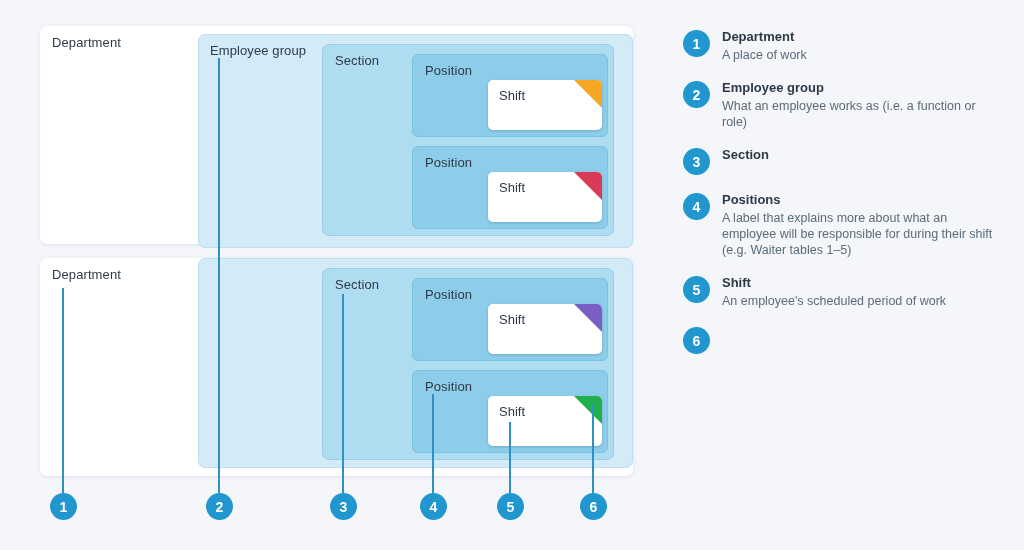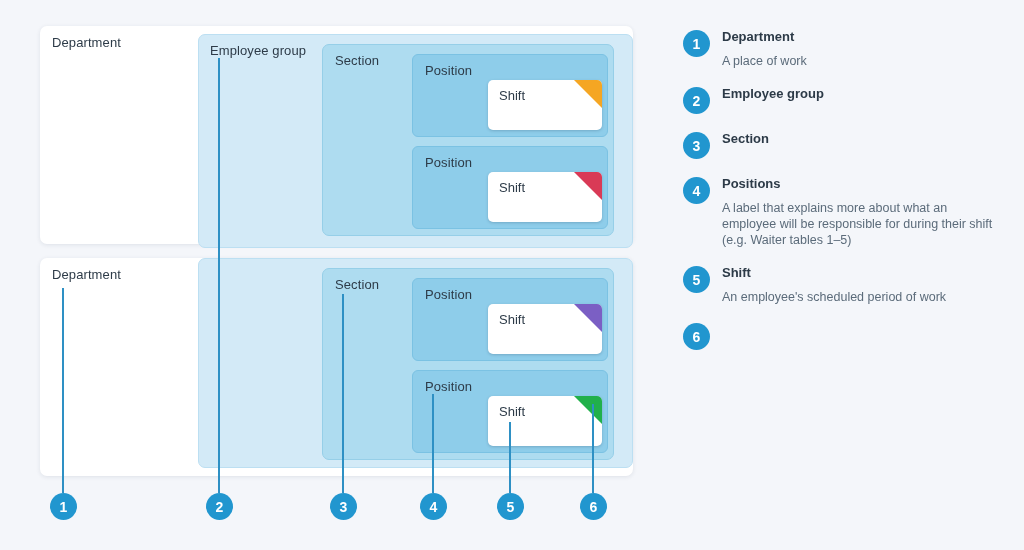--- a/index.html
+++ b/index.html
@@ -165,21 +165,21 @@
   .legend-title {
     font-size: 13px;
     font-weight: bold;
     color: #2c3a47;
     line-height: 17px;
   }
   .legend-desc {
     font-size: 12.5px;
     color: #5b6b7a;
     line-height: 16px;
-    margin-top: 8px;
+    margin-top: 2px;
   }
 </style>
 </head>
 <body style="background: rgb(244, 246, 250);">
 
 <div class="stage">
 
   <div class="department dept-1" style="background: rgb(255, 255, 255);">
     <div class="card-label dept-label">Department</div>
   </div>
@@ -271,20 +271,21 @@
         <div class="legend-desc">A place of work</div>
       </div>
     </div>
 
     <div class="legend-row">
       <div class="legend-badge" style="background: rgb(33, 150, 207);">
         <span>2</span>
       </div>
       <div class="legend-text">
         <div class="legend-title">Employee group</div>
+        <div class="legend-desc">What an employee works as (i.e. a function or role)</div>
       </div>
     </div>
 
     <div class="legend-row">
       <div class="legend-badge" style="background: rgb(33, 150, 207);">
         <span>3</span>
       </div>
       <div class="legend-text">
         <div class="legend-title">Section</div>
       </div>

